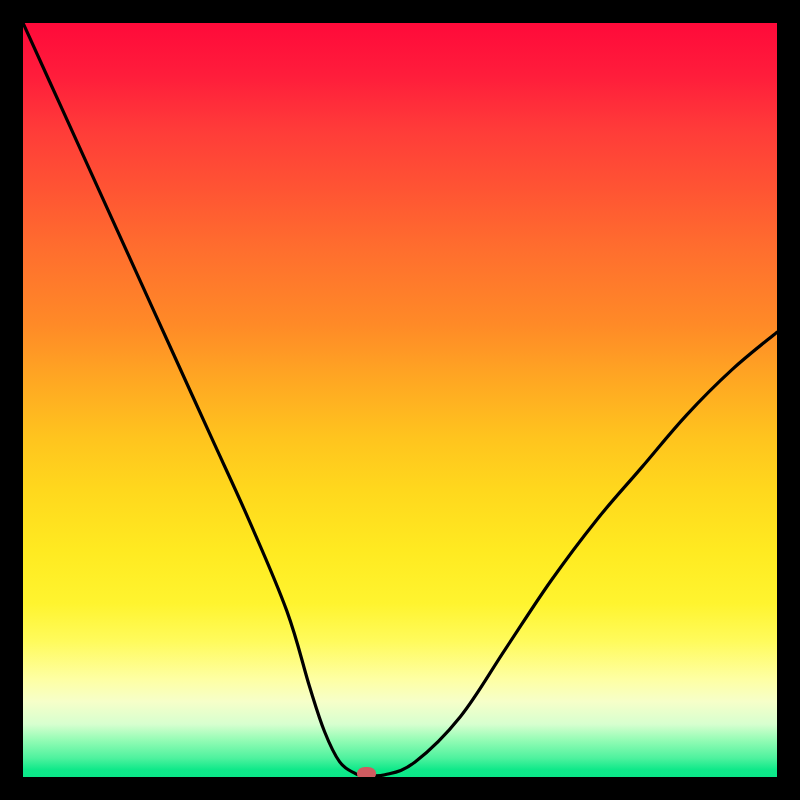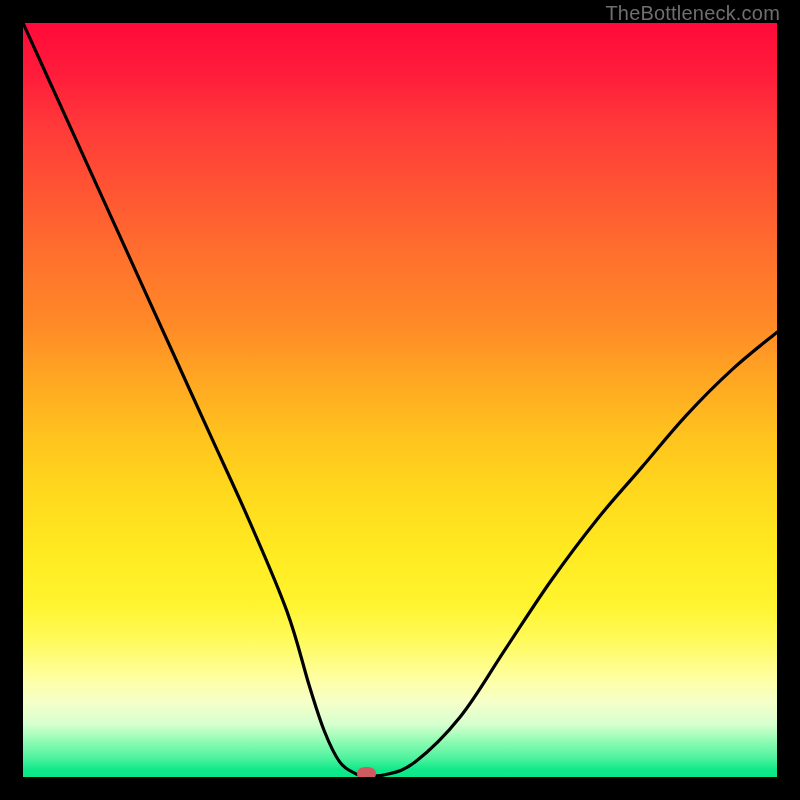--- a/index.html
+++ b/index.html
@@ -81,14 +81,13 @@
   <div class="plot-area">
     <div class="gradient"></div>
 
     <svg class="curve" viewBox="0 0 754 754" preserveAspectRatio="none">
       <path id="curve-path" fill="none" stroke="#000" stroke-width="3.2" stroke-linejoin="round" stroke-linecap="round" d="M 0 0 C 6.7860000000000005 14.92919999999999, 24.128 53.08159999999994, 37.7 82.93999999999994 C 51.272000000000006 112.79839999999994, 61.82800000000001 136.02159999999998, 75.4 165.88 C 88.97200000000001 195.7384, 99.52799999999999 218.9616, 113.1 248.82 C 126.672 278.6784, 137.228 301.9015999999999, 150.8 331.75999999999993 C 164.372 361.61839999999995, 174.928 384.84159999999997, 188.5 414.7 C 202.072 444.5584, 212.628 466.4244, 226.2 497.64 C 239.772 528.8556, 253.0424 558.2616, 263.9 588.12 C 274.75759999999997 617.9784, 279.734 641.8048, 286.52 663.52 C 293.306 685.2352, 296.1712 695.188, 301.6 708.76 C 307.02880000000005 722.332, 311.25120000000004 731.4553999999999, 316.68 738.92 C 322.1088 746.3846, 327.6884 747.92276, 331.76 750.23 C 335.8316 752.53724, 333.87120000000004 751.4665600000001, 339.3 751.738 C 344.7288 752.00944, 352.41959999999995 754.04524, 361.91999999999996 751.738 C 371.4204 749.4307600000001, 378.50800000000004 749.37044, 392.08000000000004 738.92 C 405.65200000000004 728.4695599999999, 421.0336 714.038, 437.32 693.68 C 453.6064 673.3219999999999, 466.2736 650.2495999999999, 482.56 625.8199999999999 C 498.8464 601.3904, 511.51359999999994 581.0324, 527.8 557.96 C 544.0863999999999 534.8876, 556.7536 517.998, 573.04 497.64 C 589.3263999999999 477.282, 601.9936 463.8608, 618.28 444.86 C 634.5663999999999 425.85920000000004, 647.2336 409.72360000000003, 663.52 392.08000000000004 C 679.8063999999999 374.43640000000005, 692.4736 361.76919999999996, 708.76 346.84 C 725.0464 331.9108, 745.8568 315.92600000000004, 754 309.14000000000004"></path>
     </svg>
 
     <div class="marker" id="marker" style="left: 333.57px; top: 744.484px; background: rgb(207, 91, 96);"></div>
   </div>
 
-  <div class="watermark">TheBottleneck.com</div>
 </div>
 
 </body></html>

